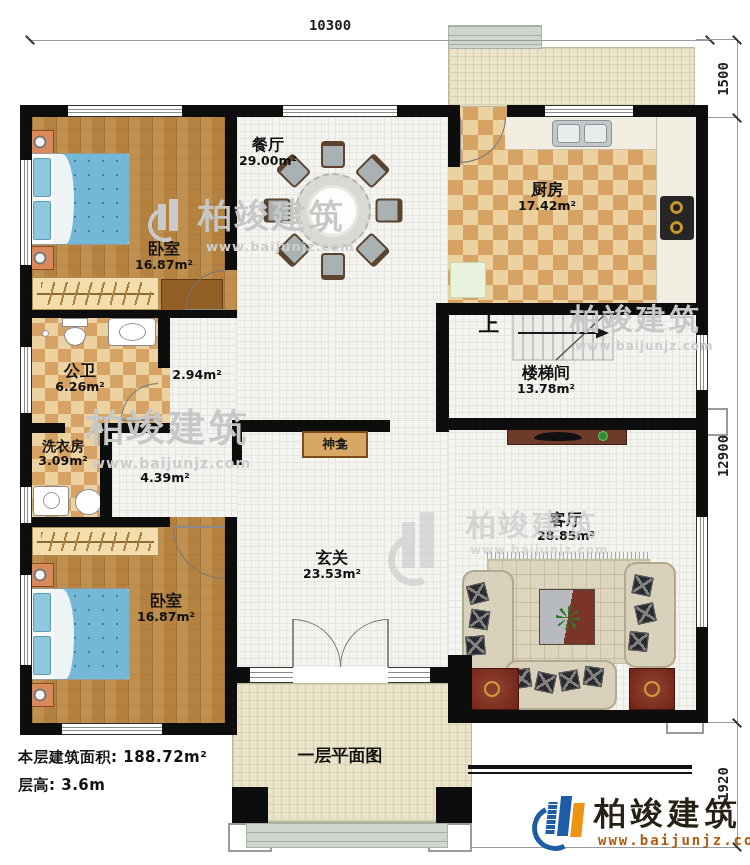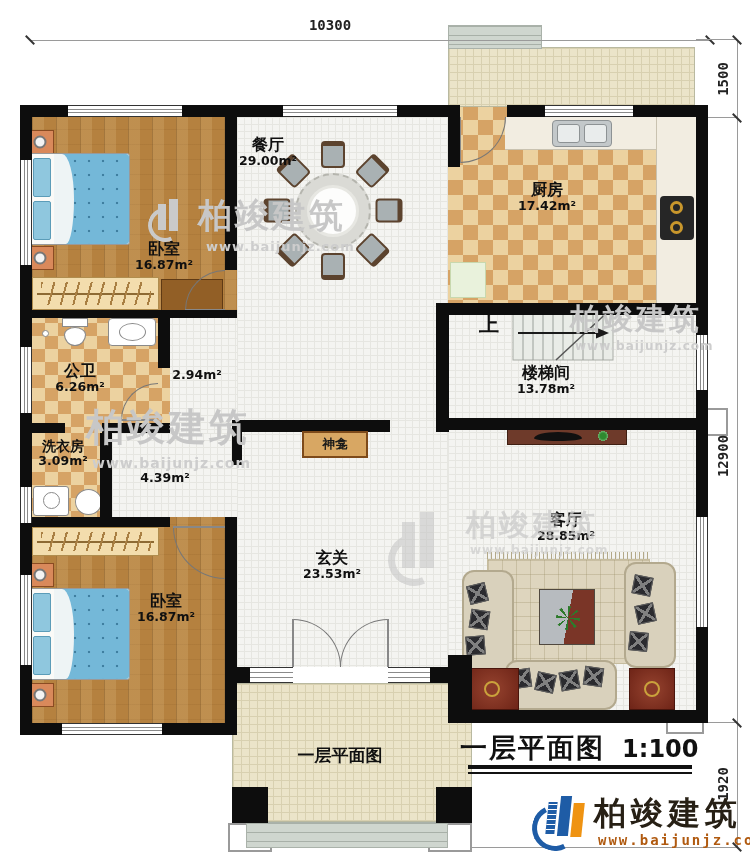--- a/index.html
+++ b/index.html
@@ -321,26 +321,24 @@
   <i class="dimline" style="left:472px;top:847px;width:265px;height:1px"></i>
   <i class="tick" style="left:731px;top:39px"></i>
   <i class="tick" style="left:731px;top:117px"></i>
   <i class="tick" style="left:731px;top:722px"></i>
   <i class="tick" style="left:731px;top:846px"></i>
   <div class="dimtext" style="left:702px;top:71px;width:42px;transform:rotate(-90deg)">1500</div>
   <div class="dimtext" style="left:696px;top:448px;width:54px;transform:rotate(-90deg)">12900</div>
   <div class="dimtext" style="left:702px;top:776px;width:42px;transform:rotate(-90deg)">1920</div>
 
   <div class="abs" style="left:18px;top:748px;z-index:6">
-  </div>
-
-  <div class="abs" style="left:460px;top:730px;z-index:6;white-space:nowrap">
-    <span style="font-size:27px;font-weight:900;color:#111;letter-spacing:2px">一层平面图</span>
-    <span style="font-size:24px;font-weight:600;color:#111;margin-left:12px">1:100</span>
-  </div>
+    <div class="infoline"><span>本层建筑面积:</span> <span>188.72m²</span></div>
+    <div class="infoline"><span>层高:</span> <span>3.6m</span></div>
+  </div>
+
   <i class="abs" style="left:468px;top:765px;width:224px;height:4px;background:#111;z-index:6"></i>
   <i class="abs" style="left:468px;top:772px;width:224px;height:2px;background:#111;z-index:6"></i>
 
   <div class="abs" style="left:532px;top:792px;z-index:6">
     <span class="abs" style="left:0;top:0;width:58px;height:60px">
       <i class="abs" style="left:0;top:13px;width:46px;height:46px;border:5px solid #1e5ca6;border-radius:50%;border-top-color:transparent;border-right-color:transparent;transform:rotate(18deg)"></i>
       <i class="abs" style="left:15px;top:10px;width:9px;height:32px;background:#1e5ca6;transform:skewX(-6deg);background-image:repeating-linear-gradient(0deg,transparent 0 4px,#fff 4px 5px)"></i>
       <i class="abs" style="left:27px;top:4px;width:11px;height:40px;background:#1e5ca6;transform:skewX(-6deg)"></i>
       <i class="abs" style="left:40px;top:11px;width:11px;height:34px;background:#ef9312;transform:skewX(-6deg)"></i>
     </span>

